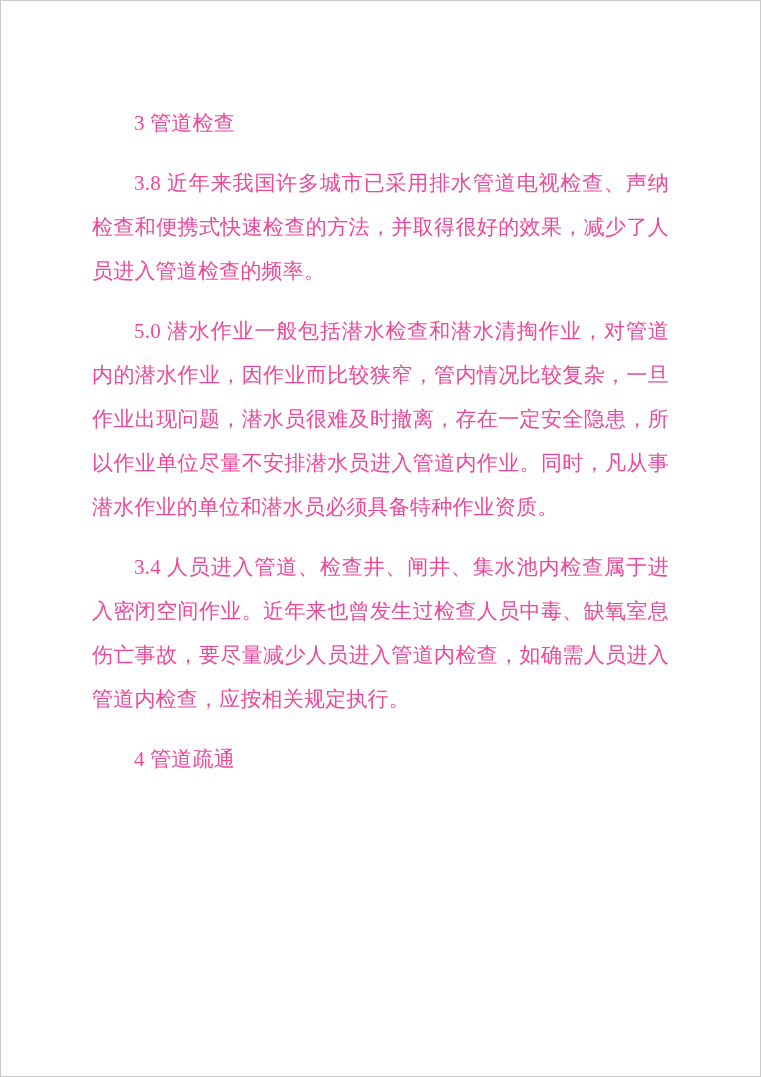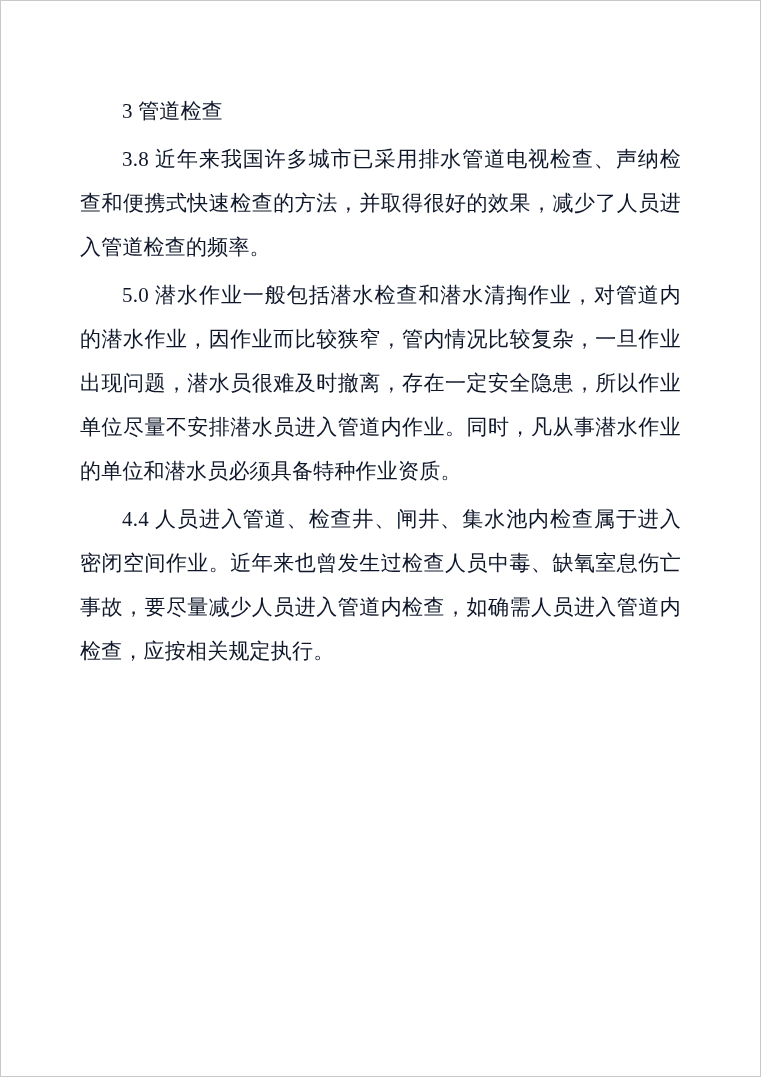--- a/index.html
+++ b/index.html
@@ -11,33 +11,34 @@
     position: relative;
     width: 761px;
     height: 1077px;
     box-sizing: border-box;
     background: #ffffff;
     border: 1px solid #c9c9c9;
     padding: 84px 75px 0 75px;
     overflow: hidden;
   }
   .para {
-    margin: 4px;
+    margin: 16px;
     font-family: "Liberation Serif", "DejaVu Serif", serif;
     font-size: 21px;
     line-height: 44px;
-    color: #0f172a;
+    color: #ec4899;
     text-align: justify;
     text-justify: inter-ideograph;
     text-indent: 2em;
     letter-spacing: 0.2px;
     word-break: break-all;
   }
 </style>
 </head>
 <body>
 
 <div class="page">
   <p class="para">3 管道检查</p>
   <p class="para">3.8 近年来我国许多城市已采用排水管道电视检查、声纳检查和便携式快速检查的方法，并取得很好的效果，减少了人员进入管道检查的频率。</p>
   <p class="para">5.0 潜水作业一般包括潜水检查和潜水清掏作业，对管道内的潜水作业，因作业而比较狭窄，管内情况比较复杂，一旦作业出现问题，潜水员很难及时撤离，存在一定安全隐患，所以作业单位尽量不安排潜水员进入管道内作业。同时，凡从事潜水作业的单位和潜水员必须具备特种作业资质。</p>
-  <p class="para">4.4 人员进入管道、检查井、闸井、集水池内检查属于进入密闭空间作业。近年来也曾发生过检查人员中毒、缺氧室息伤亡事故，要尽量减少人员进入管道内检查，如确需人员进入管道内检查，应按相关规定执行。</p>
+  <p class="para">3.4 人员进入管道、检查井、闸井、集水池内检查属于进入密闭空间作业。近年来也曾发生过检查人员中毒、缺氧室息伤亡事故，要尽量减少人员进入管道内检查，如确需人员进入管道内检查，应按相关规定执行。</p>
+  <p class="para">4 管道疏通</p>
 </div>
 
 </body></html>

